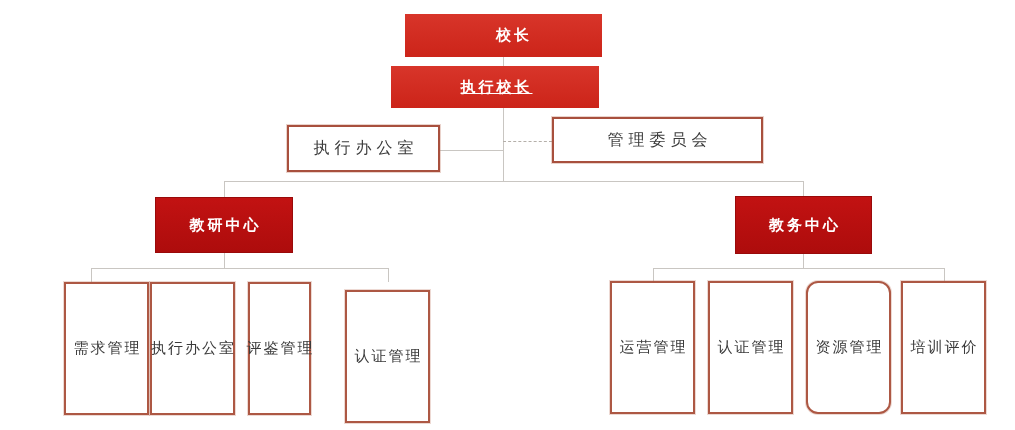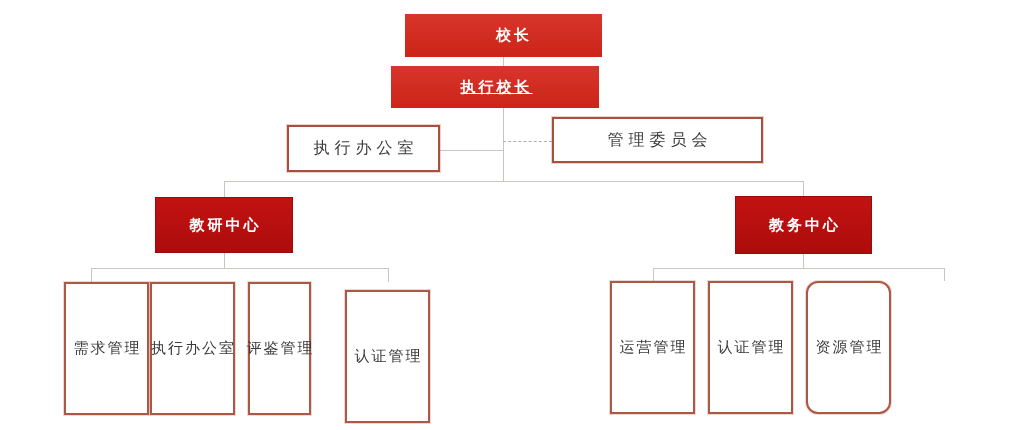--- a/index.html
+++ b/index.html
@@ -99,14 +99,15 @@
   <div class="node box-center" style="left:735px;top:196px;width:137px;height:58px;">教务中心</div>
 
   <div class="node box-child" style="left:64px;top:282px;width:85px;height:133px;">需求管理</div>
   <div class="node box-child" style="left:150px;top:282px;width:85px;height:133px;">执行办公室</div>
   <div class="node box-child" style="left:248px;top:282px;width:63px;height:133px;">评鉴管理</div>
   <div class="node box-child" style="left:345px;top:290px;width:85px;height:133px;">认证管理</div>
 
   <div class="node box-child" style="left:610px;top:281px;width:85px;height:133px;">运营管理</div>
   <div class="node box-child" style="left:708px;top:281px;width:85px;height:133px;">认证管理</div>
   <div class="node box-child" style="left:806px;top:281px;width:85px;height:133px;border-radius:12px;">资源管理</div>
+  <div class="node box-child" style="left:901px;top:281px;width:85px;height:133px;">培训评价</div>
 
 </div>
 
 </body></html>

